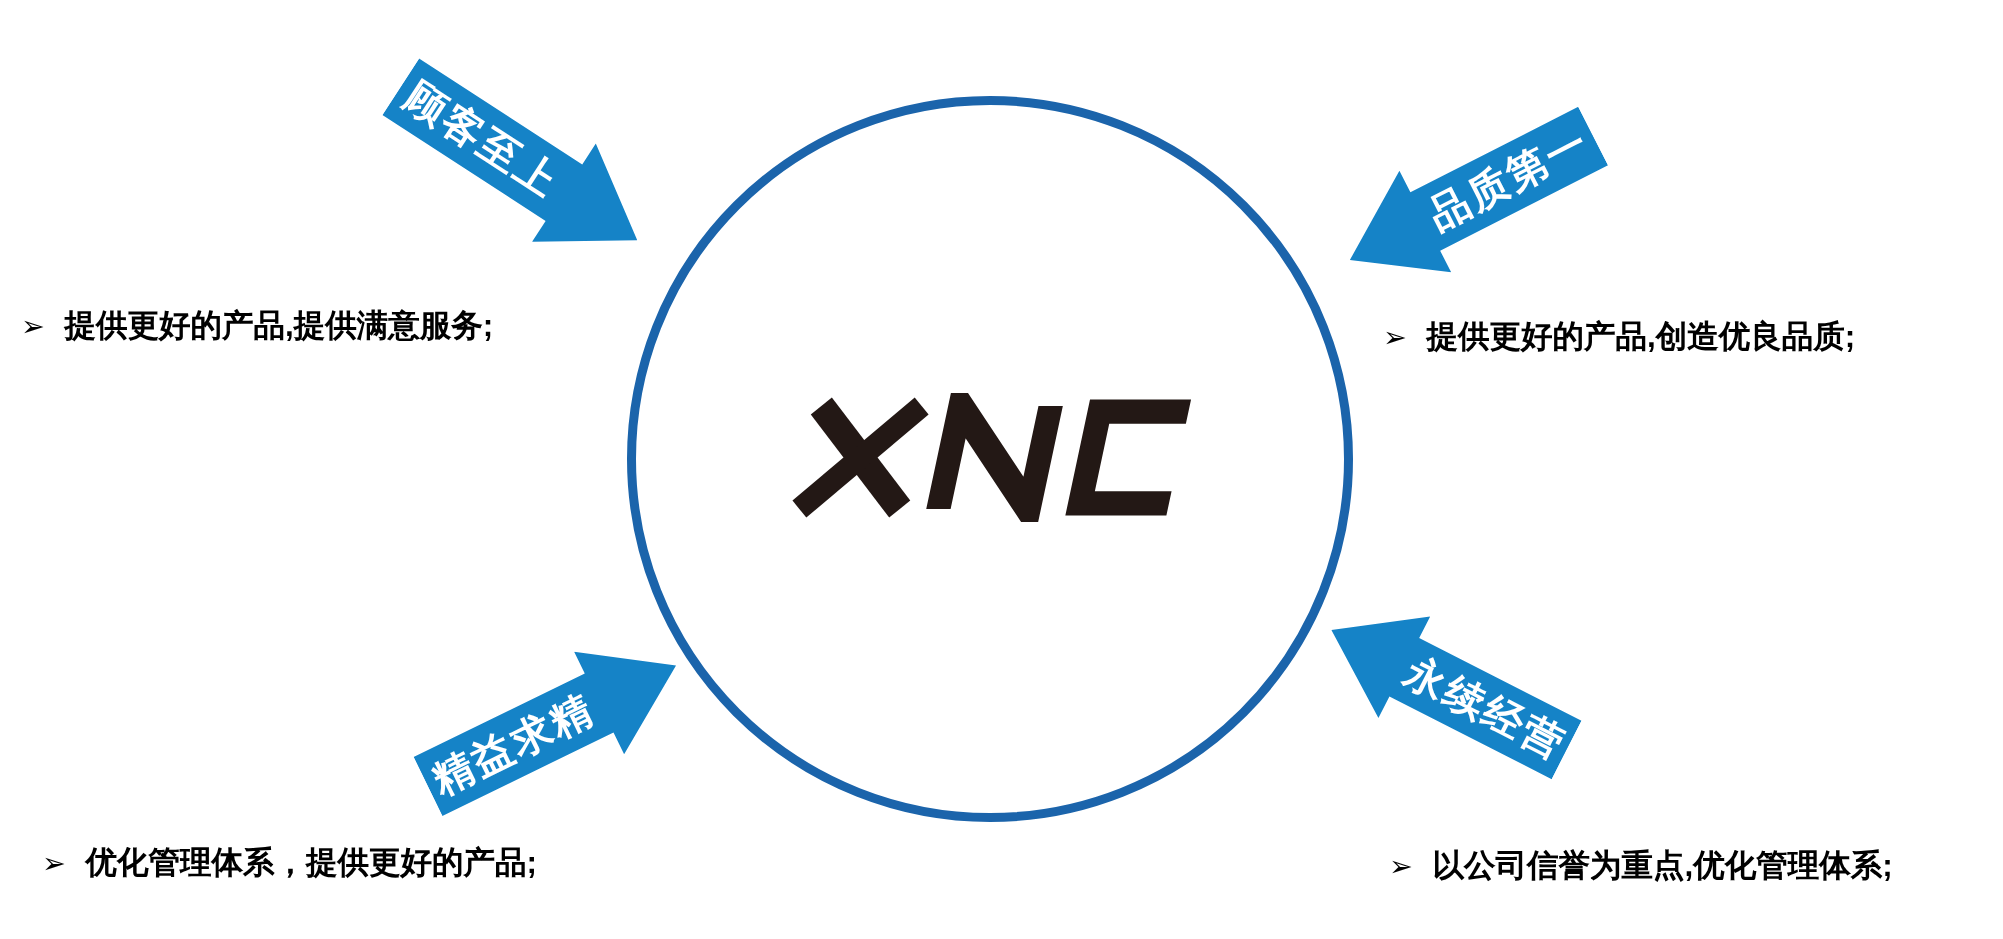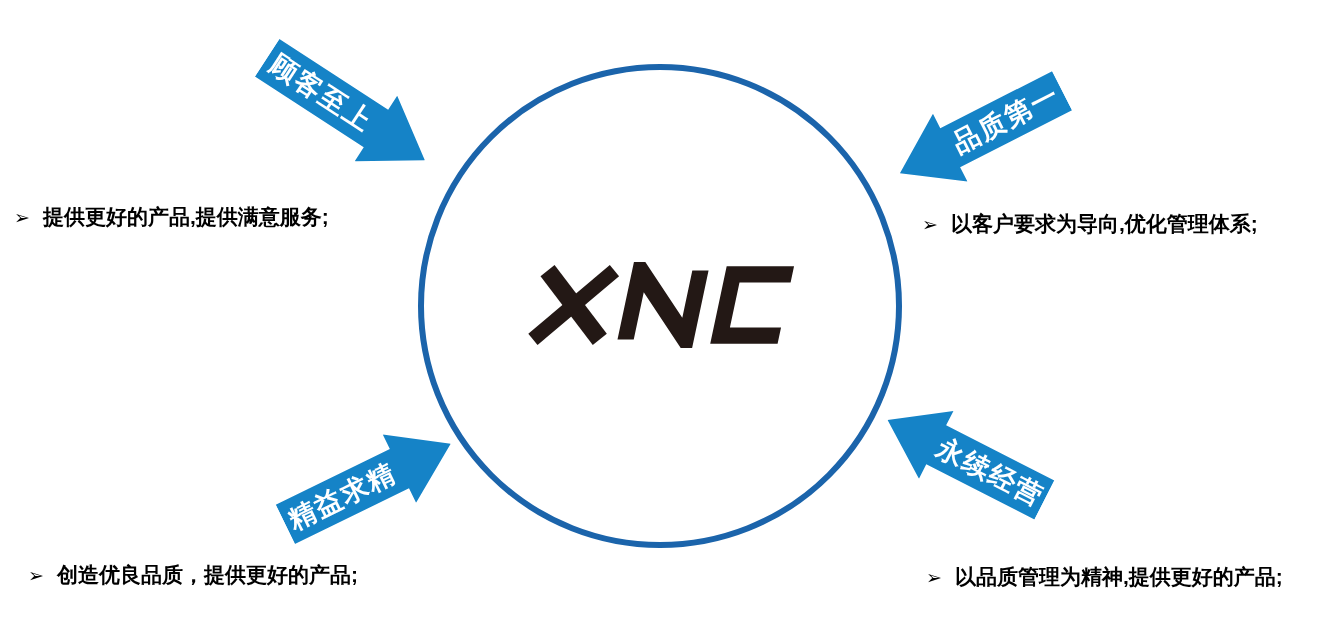--- a/index.html
+++ b/index.html
@@ -144,26 +144,26 @@
     <span class="arrow-label">永续经营</span>
   </div>
 
   <div class="bullet bullet-1">
     <span class="marker">➢</span>
     <span class="text">提供更好的产品,提供满意服务;</span>
   </div>
 
   <div class="bullet bullet-2">
     <span class="marker">➢</span>
-    <span class="text">以客户要求为导向,优化管理体系;</span>
+    <span class="text">提供更好的产品,创造优良品质;</span>
   </div>
 
   <div class="bullet bullet-3">
     <span class="marker">➢</span>
-    <span class="text">创造优良品质，提供更好的产品;</span>
+    <span class="text">优化管理体系，提供更好的产品;</span>
   </div>
 
   <div class="bullet bullet-4">
     <span class="marker">➢</span>
-    <span class="text">以品质管理为精神,提供更好的产品;</span>
+    <span class="text">以公司信誉为重点,优化管理体系;</span>
   </div>
 
 </div>
 
 </body></html>

